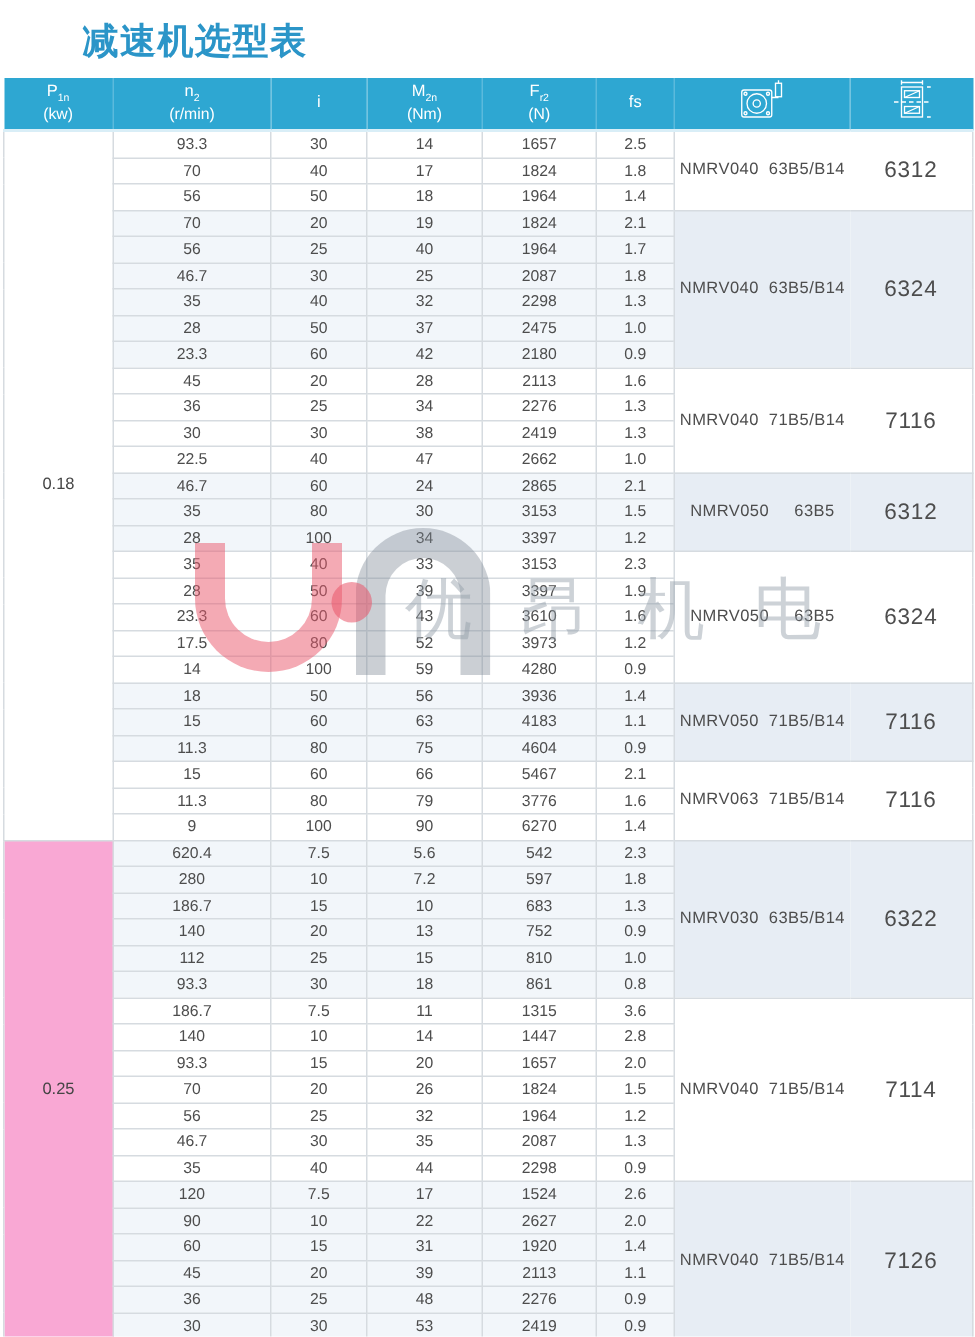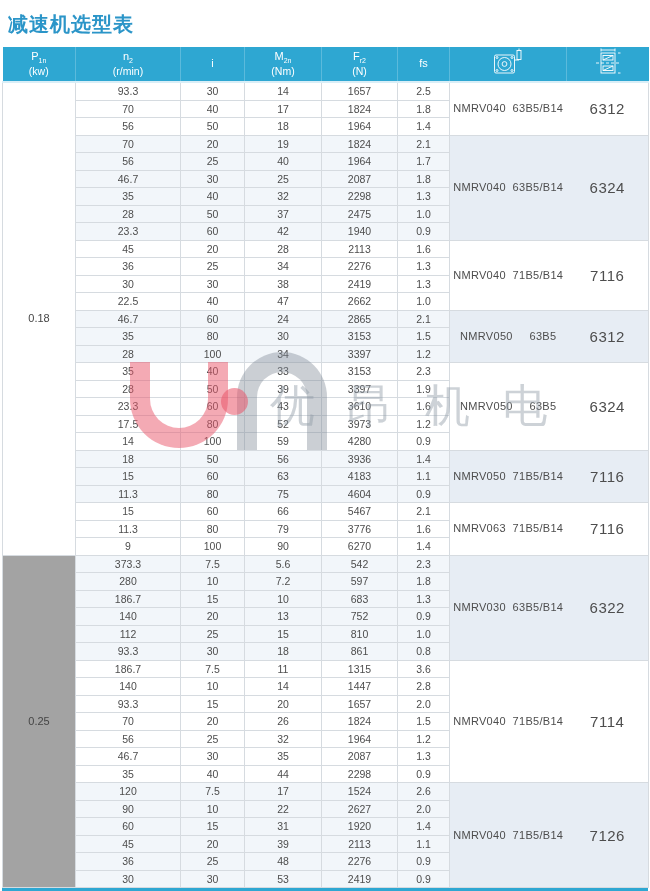--- a/index.html
+++ b/index.html
@@ -1,22 +1,22 @@
 <!DOCTYPE html>
 <html><head>
 <meta charset="utf-8">
 <style>
   html,body{margin:0;padding:0}
   body{
     width:650px;height:891px;background:#fff;position:relative;overflow:hidden;
     font-family:"Liberation Sans",sans-serif;
   }
   .page-title{
-    color:#2b95c8;font-size:20px;font-weight:bold;
-    padding:11px 0 9px 8px;letter-spacing:1px;
+    color:#2b95c8;font-size:24px;font-weight:bold;
+    padding:11px 0 9px 8px;letter-spacing:1px;margin-left:47px;
   }
   table{border-collapse:collapse;table-layout:fixed;width:646px;margin-left:2px}
   col.c-p{width:73px}col.c-n2{width:105px}col.c-i{width:64px}
   col.c-m{width:77px}col.c-f{width:76px}col.c-fs{width:52px}
   col.c-model{width:117px}col.c-bear{width:82px}
   thead th{
     background:#2ea7d2;color:#fff;font-weight:normal;height:34px;
     font-size:11px;line-height:1.2;vertical-align:middle;text-align:center;
     border-right:1px solid rgba(255,255,255,.22);
     border-bottom:2px solid #d9eef7;padding:0;
@@ -27,21 +27,21 @@
   tbody td{
     border:1px solid #d6dbe0;text-align:center;vertical-align:middle;
     font-size:10.5px;color:#4d4d4d;height:16.5px;padding:0;line-height:1;
     background:#fff;
   }
   tbody td.pcol{font-size:11px;color:#454545}
   tbody tr.shaded td{background:#f2f6fa}
   tbody td.model{border-right:none;white-space:pre;font-size:11px;letter-spacing:.3px}
   tbody td.bearing{border-left:none;font-size:15px;letter-spacing:.5px}
   tbody tr.shaded td.model,tbody tr.shaded td.bearing{background:#e7edf4}
-  tbody tr.shaded td.pcol{background:#a3a3a3}
+  tbody tr.shaded td.pcol{background:#f9a8d4}
   .bottom-bar{width:646px;height:3px;background:#2ea7d2;margin-left:2px}
   
   .watermark{
     position:absolute;left:125px;top:350px;width:360px;height:118px;
     pointer-events:none;z-index:5;
   }
   .wm-u{
     position:absolute;left:5px;top:12px;width:58px;height:66px;
     border:20px solid rgba(233,86,106,.5);border-top:none;
     border-radius:0 0 50px 50px;
@@ -195,21 +195,21 @@
         <td>28</td>
         <td>50</td>
         <td>37</td>
         <td>2475</td>
         <td>1.0</td>
       </tr>
       <tr class="shaded">
         <td>23.3</td>
         <td>60</td>
         <td>42</td>
-        <td>1940</td>
+        <td>2180</td>
         <td>0.9</td>
       </tr>
       <tr>
         <td>45</td>
         <td>20</td>
         <td>28</td>
         <td>2113</td>
         <td>1.6</td>
         <td rowspan="4" class="model">NMRV040  71B5/B14</td>
         <td rowspan="4" class="bearing">7116</td>
@@ -336,21 +336,21 @@
       </tr>
       <tr>
         <td>9</td>
         <td>100</td>
         <td>90</td>
         <td>6270</td>
         <td>1.4</td>
       </tr>
       <tr class="shaded">
         <td rowspan="19" class="pcol">0.25</td>
-        <td>373.3</td>
+        <td>620.4</td>
         <td>7.5</td>
         <td>5.6</td>
         <td>542</td>
         <td>2.3</td>
         <td rowspan="6" class="model">NMRV030  63B5/B14</td>
         <td rowspan="6" class="bearing">6322</td>
       </tr>
       <tr class="shaded">
         <td>280</td>
         <td>10</td>

